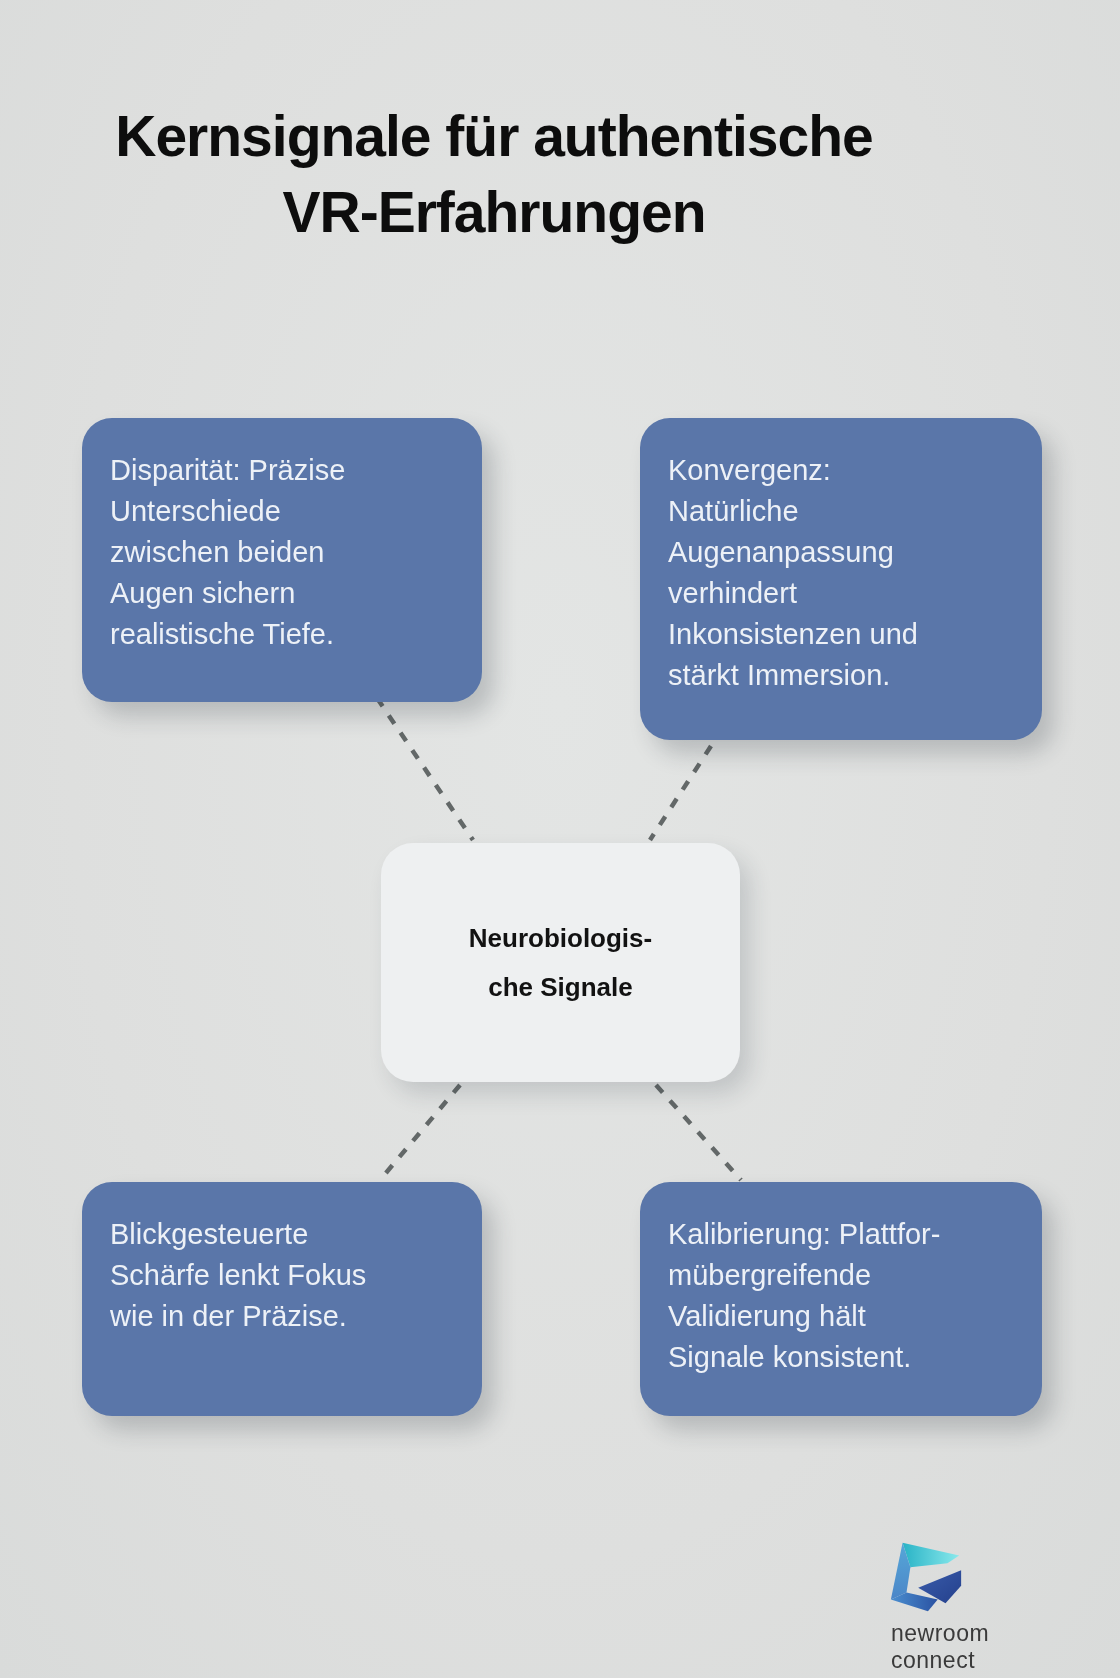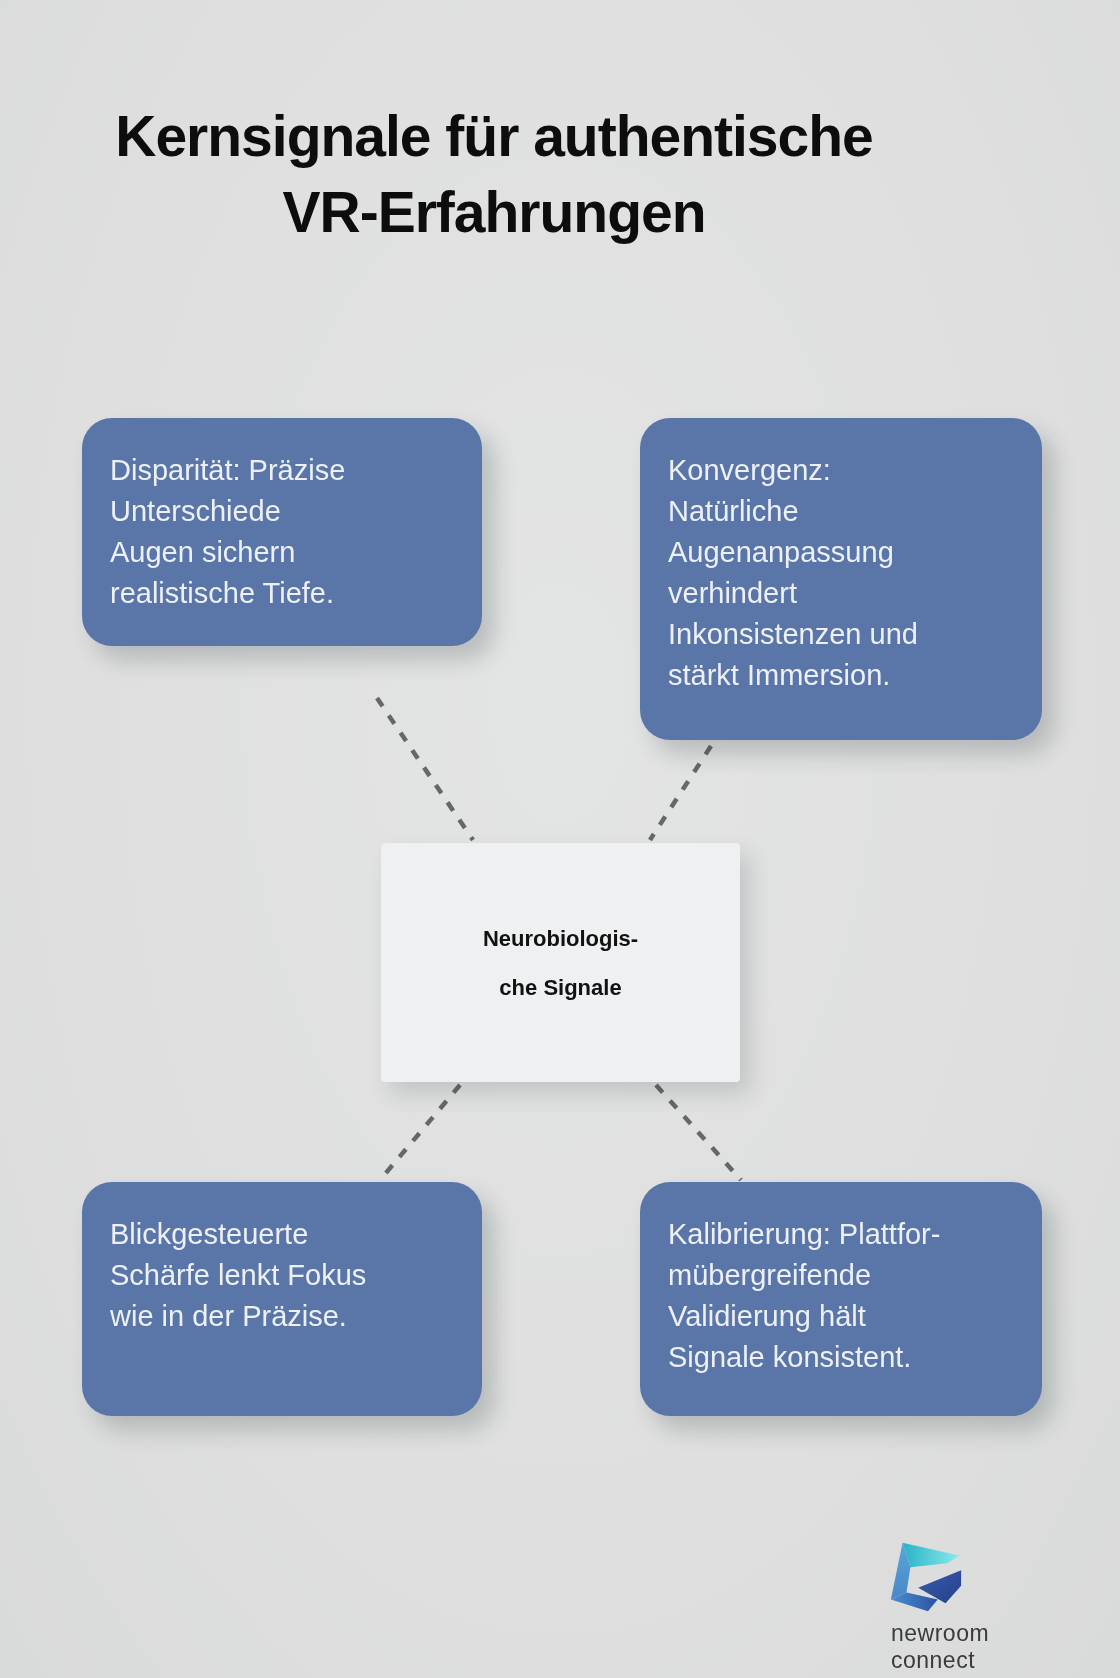--- a/index.html
+++ b/index.html
@@ -16,30 +16,30 @@
   .title .tline { display:block; }
   .connectors { position:absolute; left:0; top:0; }
   .node {
     position:absolute; box-sizing:border-box;
     background:#5a76a9; border-radius:30px;
     color:#edf1f7; font-size:29px; line-height:41px;
     padding:32px 28px;
     box-shadow:12px 14px 22px rgba(40,50,60,0.22);
   }
   .node .nline { white-space:nowrap; }
-  .node-tl { left:82px;  top:418px;  width:400px; height:228px; }
+  .node-tl { left:82px;  top:418px;  width:400px; height:284px; }
   .node-tr { left:640px; top:418px;  width:402px; height:322px; }
   .node-bl { left:82px;  top:1182px; width:400px; height:234px; }
   .node-br { left:640px; top:1182px; width:402px; height:234px; }
   .center-node {
     position:absolute; left:381px; top:843px; width:359px; height:239px;
-    box-sizing:border-box; background:#eef0f1; border-radius:4px;
+    box-sizing:border-box; background:#eef0f1; border-radius:32px;
     box-shadow:10px 12px 22px rgba(40,50,60,0.16);
     display:flex; flex-direction:column; align-items:center; justify-content:center;
-    color:#121212; font-weight:700; font-size:22px; line-height:49px; text-align:center;
+    color:#121212; font-weight:700; font-size:26px; line-height:49px; text-align:center;
   }
   .brand { position:absolute; left:886px; top:1541px; display:flex; align-items:flex-start;flex-direction:column; }
   .brand-text { margin:7px 0 0 5px; font-size:23px; line-height:27px; letter-spacing:0.5px; color:#3a3a3a; }
 </style>
 </head>
 <body>
 
 <div class="canvas">
 
   <svg class="connectors" width="1120" height="1678">
@@ -52,20 +52,21 @@
   </svg>
 
   <h1 class="title">
     <span class="tline">Kernsignale für authentische</span>
     <span class="tline">VR-Erfahrungen</span>
   </h1>
 
   <div class="node node-tl">
     <div class="nline">Disparität: Präzise</div>
     <div class="nline">Unterschiede</div>
+    <div class="nline">zwischen beiden</div>
     <div class="nline">Augen sichern</div>
     <div class="nline">realistische Tiefe.</div>
   </div>
 
   <div class="node node-tr">
     <div class="nline">Konvergenz:</div>
     <div class="nline">Natürliche</div>
     <div class="nline">Augenanpassung</div>
     <div class="nline">verhindert</div>
     <div class="nline">Inkonsistenzen und</div>

